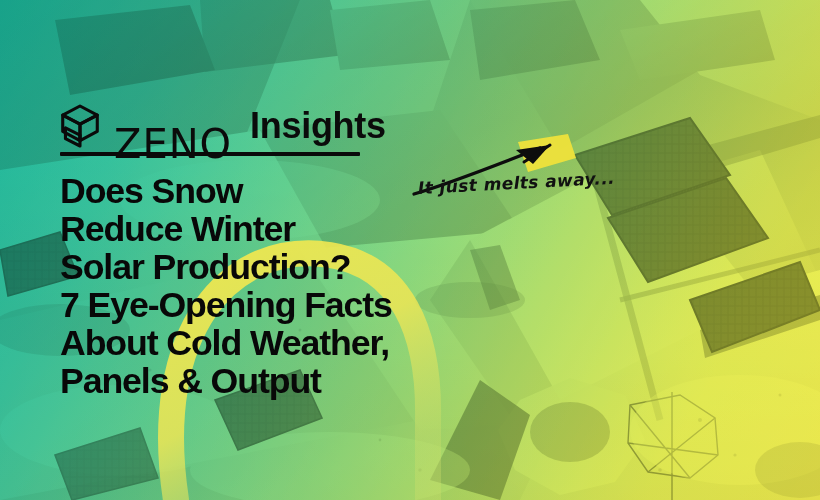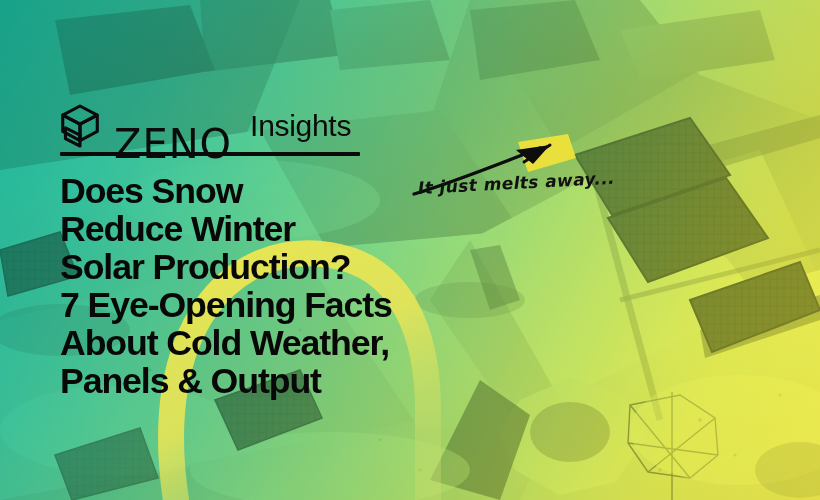--- a/index.html
+++ b/index.html
@@ -53,21 +53,21 @@
     display:flex; align-items:center; gap:14px;
   }
   .brand-mark { width:40px; height:44px; display:block; }
   .brand-word {
     font-size:40px; letter-spacing:1px; color:#0b0b0b;
     font-weight:400; line-height:1;
     font-family:"DejaVu Sans", sans-serif;
     margin-top:36px;
   }
   .brand-sub {
-    font-size:30px; color:#0b0b0b; font-weight:400; line-height:1;
+    font-size:36px; color:#0b0b0b; font-weight:700; line-height:1;
     letter-spacing:-0.3px; margin-left:4px;
     font-family:"Liberation Sans", sans-serif;
   }
 
   .rule {
     position:absolute; left:60px; top:152px;
     width:300px; height:4px; background:#0a0a0a; border-radius:1px;
   }
 
   .headline {

